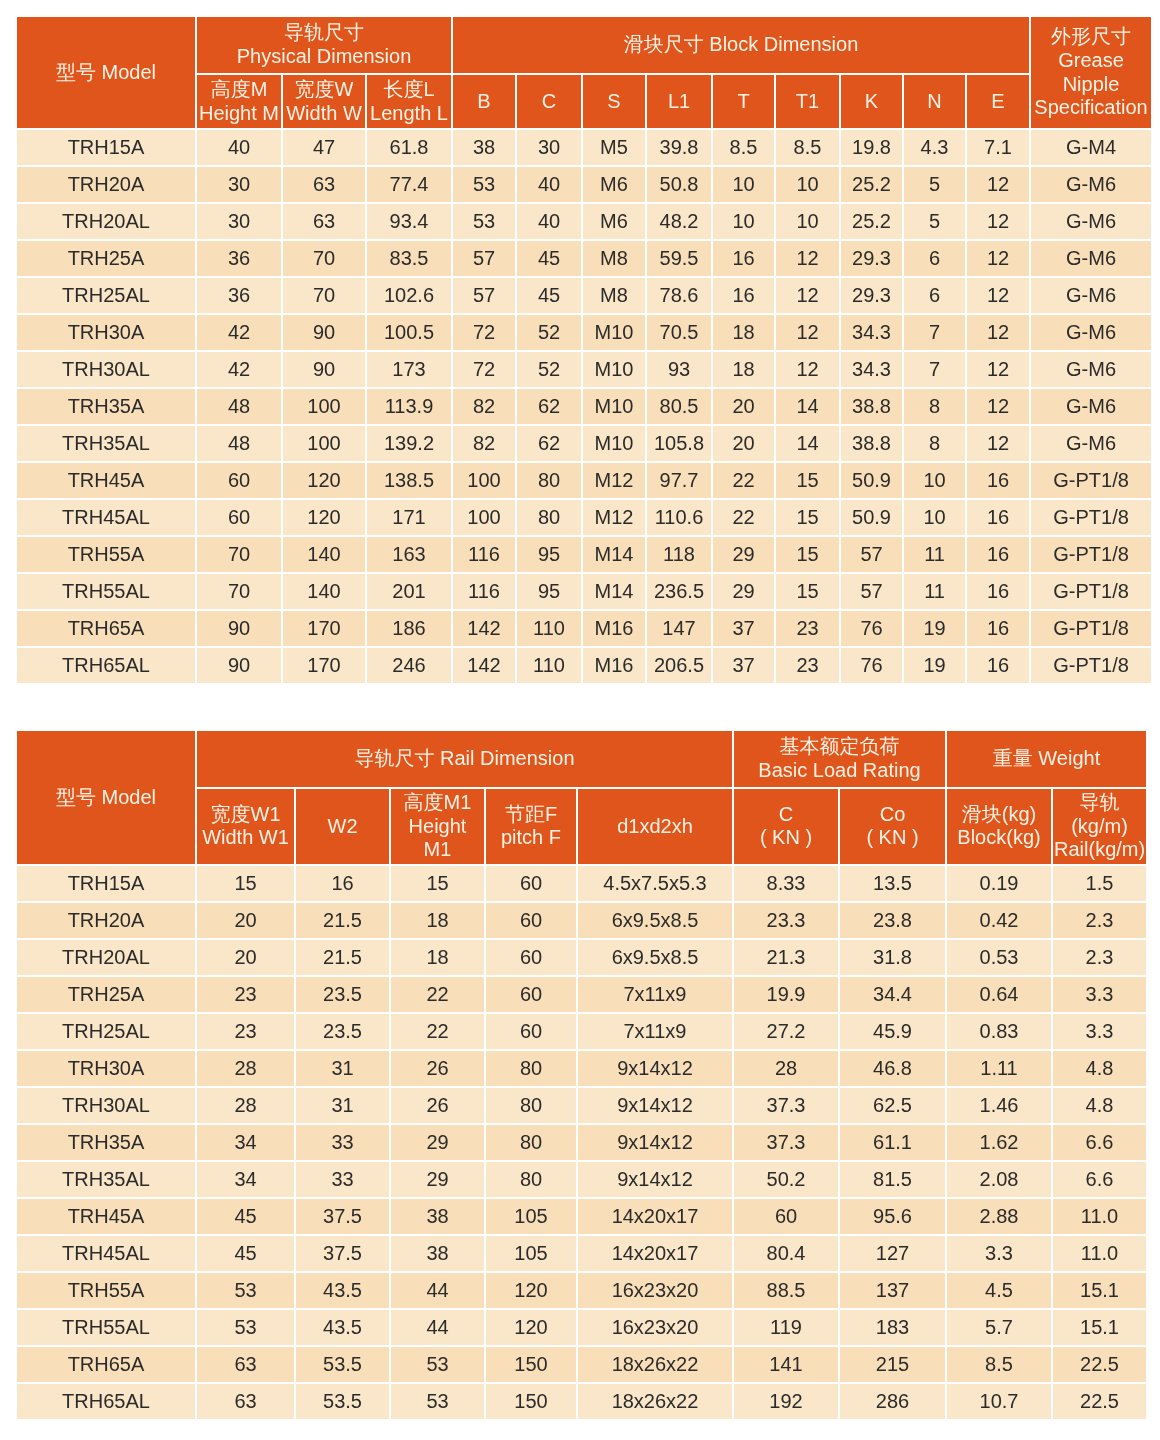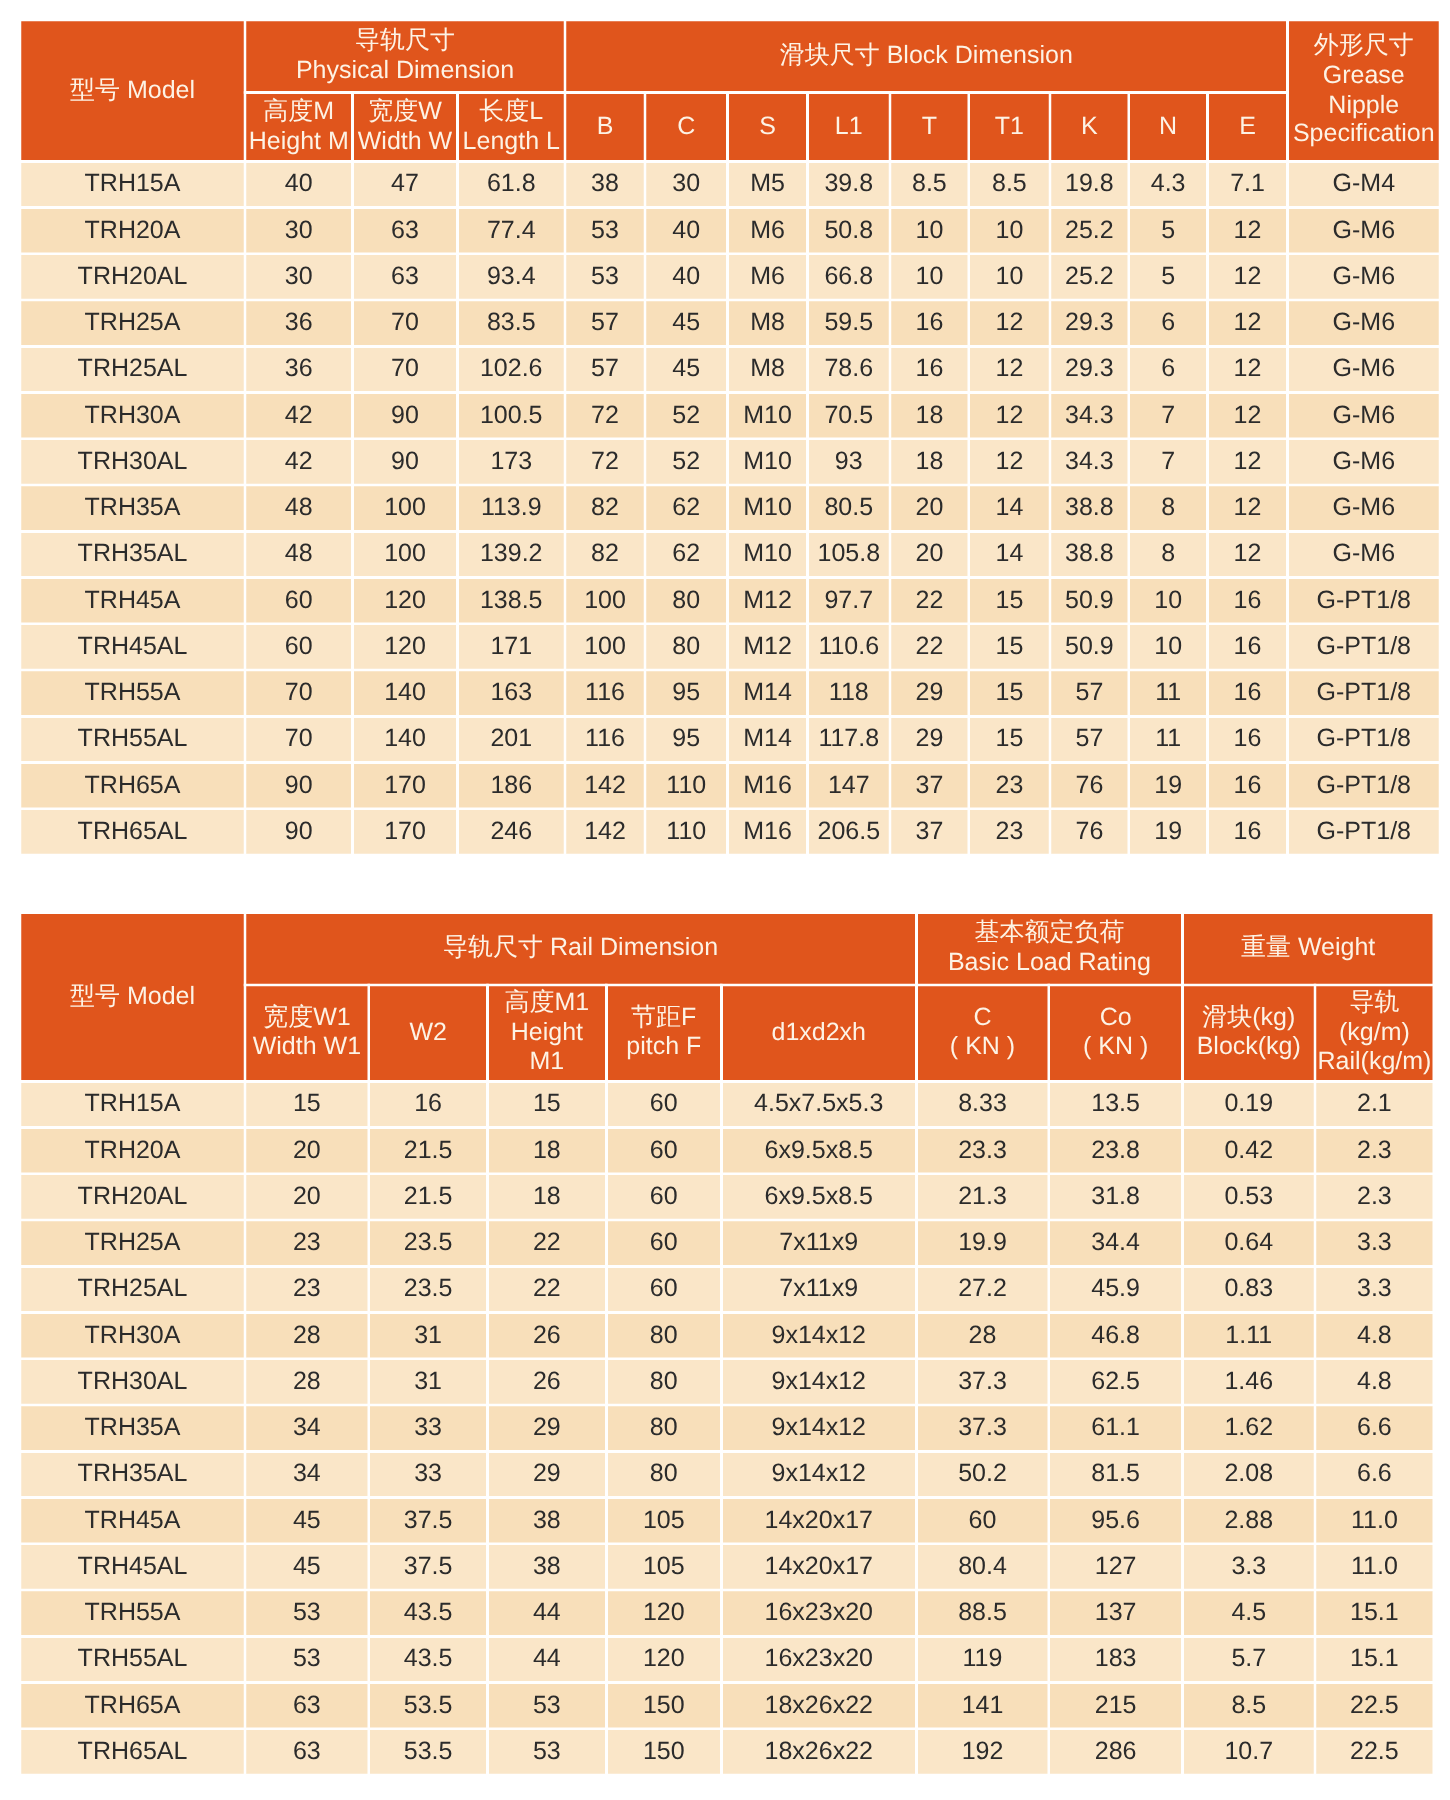--- a/index.html
+++ b/index.html
@@ -136,21 +136,21 @@
           <td>G-M6</td>
         </tr>
         <tr>
           <td>TRH20AL</td>
           <td>30</td>
           <td>63</td>
           <td>93.4</td>
           <td>53</td>
           <td>40</td>
           <td>M6</td>
-          <td>66.8</td>
+          <td>48.2</td>
           <td>10</td>
           <td>10</td>
           <td>25.2</td>
           <td>5</td>
           <td>12</td>
           <td>G-M6</td>
         </tr>
         <tr>
           <td>TRH25A</td>
           <td>36</td>
@@ -296,21 +296,21 @@
           <td>G-PT1/8</td>
         </tr>
         <tr>
           <td>TRH55AL</td>
           <td>70</td>
           <td>140</td>
           <td>201</td>
           <td>116</td>
           <td>95</td>
           <td>M14</td>
-          <td>117.8</td>
+          <td>236.5</td>
           <td>29</td>
           <td>15</td>
           <td>57</td>
           <td>11</td>
           <td>16</td>
           <td>G-PT1/8</td>
         </tr>
         <tr>
           <td>TRH65A</td>
           <td>90</td>
@@ -408,21 +408,21 @@
         <tr>
           <td>TRH15A</td>
           <td>15</td>
           <td>16</td>
           <td>15</td>
           <td>60</td>
           <td>4.5x7.5x5.3</td>
           <td>8.33</td>
           <td>13.5</td>
           <td>0.19</td>
-          <td>2.1</td>
+          <td>1.5</td>
         </tr>
         <tr>
           <td>TRH20A</td>
           <td>20</td>
           <td>21.5</td>
           <td>18</td>
           <td>60</td>
           <td>6x9.5x8.5</td>
           <td>23.3</td>
           <td>23.8</td>

